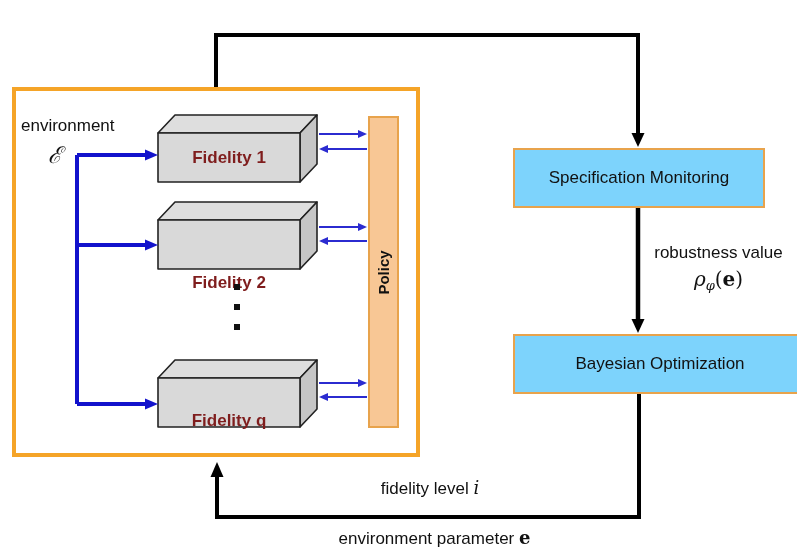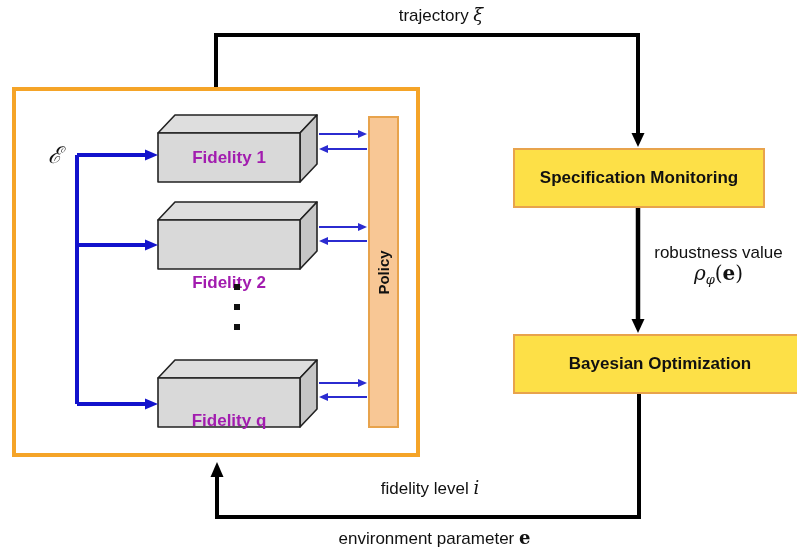--- a/index.html
+++ b/index.html
@@ -10,60 +10,60 @@
   .wires{position:absolute;left:0;top:0;width:797px;height:553px;}
 
   
   .env-rect{
     position:absolute;left:12px;top:87px;width:408px;height:370px;
     border:4px solid #F5A428;background:transparent;box-sizing:border-box;
   }
 
   
   .node{
-    position:absolute;background:#fde047;border:2px solid #E8A34C;box-sizing:border-box;
+    position:absolute;background:#7dd3fc;border:2px solid #E8A34C;box-sizing:border-box;
     display:flex;align-items:center;justify-content:center;
-    font-weight:bold;font-size:17px;color:#111;
+    font-weight:normal;font-size:17px;color:#111;
   }
   .node-sm{left:513px;top:148px;width:252px;height:60px;}
   .node-bo{left:513px;top:334px;width:294px;height:60px;}
 
   
   .policy-bar{
     position:absolute;left:368px;top:116px;width:31px;height:312px;
     background:#F8C795;border:2px solid #E8A34C;box-sizing:border-box;
     display:flex;align-items:center;justify-content:center;
   }
   .policy-text{
     transform:rotate(-90deg);font-weight:bold;font-size:15px;white-space:nowrap;color:#111;
   }
 
   
   .fid-label{
     position:absolute;left:158px;width:142px;height:49px;
     display:flex;align-items:center;justify-content:center;
-    font-weight:bold;font-size:17px;color:#a21caf;
+    font-weight:bold;font-size:17px;color:#7f1d1d;
   }
   .fid-1{top:133px;} .fid-2{top:220px;margin-top:38px;} .fid-q{top:378px;margin-top:18px;}
 
   
   .vdots{position:absolute;left:234px;top:284px;width:7px;}
   .vdots .dot{width:6px;height:6px;background:#111;margin-bottom:14px;}
 
   
   .lbl{position:absolute;font-size:17px;color:#111;white-space:nowrap;}
   .lbl-environment{left:21px;top:116px;}
   .sym-script-e{
     position:absolute;left:48px;top:138px;font-family:"DejaVu Serif",serif;
     font-style:italic;font-size:23px;color:#111;
   }
   .lbl-trajectory{left:376px;top:4px;width:130px;text-align:center;}
   .lbl-robustness{left:640px;top:243px;width:157px;text-align:center;line-height:20px;}
   .math{font-family:"DejaVu Serif",serif;font-style:italic;font-size:18px;}
-  .math-expr{font-family:"DejaVu Serif",serif;font-size:20px;font-style:italic;display:inline-block;margin-top:0;}
+  .math-expr{font-family:"DejaVu Serif",serif;font-size:20px;font-style:italic;display:inline-block;margin-top:6px;}
   .math-sub{font-size:13px;vertical-align:-4px;}
   .math-upright{font-style:normal;font-weight:bold;}
   .paren{font-style:normal;}
   .lbl-fidelity-level{left:355px;top:477px;width:150px;text-align:center;}
   .lbl-env-param{left:317px;top:527px;width:235px;text-align:center;}
 </style>
 </head>
 <body>
 
 <div class="canvas">
@@ -145,23 +145,23 @@
   <div class="fid-label fid-1">Fidelity 1</div>
   <div class="fid-label fid-2">Fidelity 2</div>
   <div class="fid-label fid-q">Fidelity q</div>
 
   <div class="vdots">
     <div class="dot"></div>
     <div class="dot"></div>
     <div class="dot"></div>
   </div>
 
+  <div class="lbl lbl-environment">environment</div>
   <div class="sym-script-e">ℰ</div>
 
-  <div class="lbl lbl-trajectory"><span>trajectory </span><span class="math">ξ</span></div>
 
   <div class="lbl lbl-robustness">
     <span>robustness value</span><br>
     <span class="math-expr"><span>ρ</span><span class="math-sub">φ</span><span class="paren">(</span><span class="math-upright">e</span><span class="paren">)</span></span>
   </div>
 
   <div class="lbl lbl-fidelity-level"><span>fidelity level </span><span class="math">i</span></div>
 
   <div class="lbl lbl-env-param"><span>environment parameter </span><span class="math math-upright">e</span></div>
 

